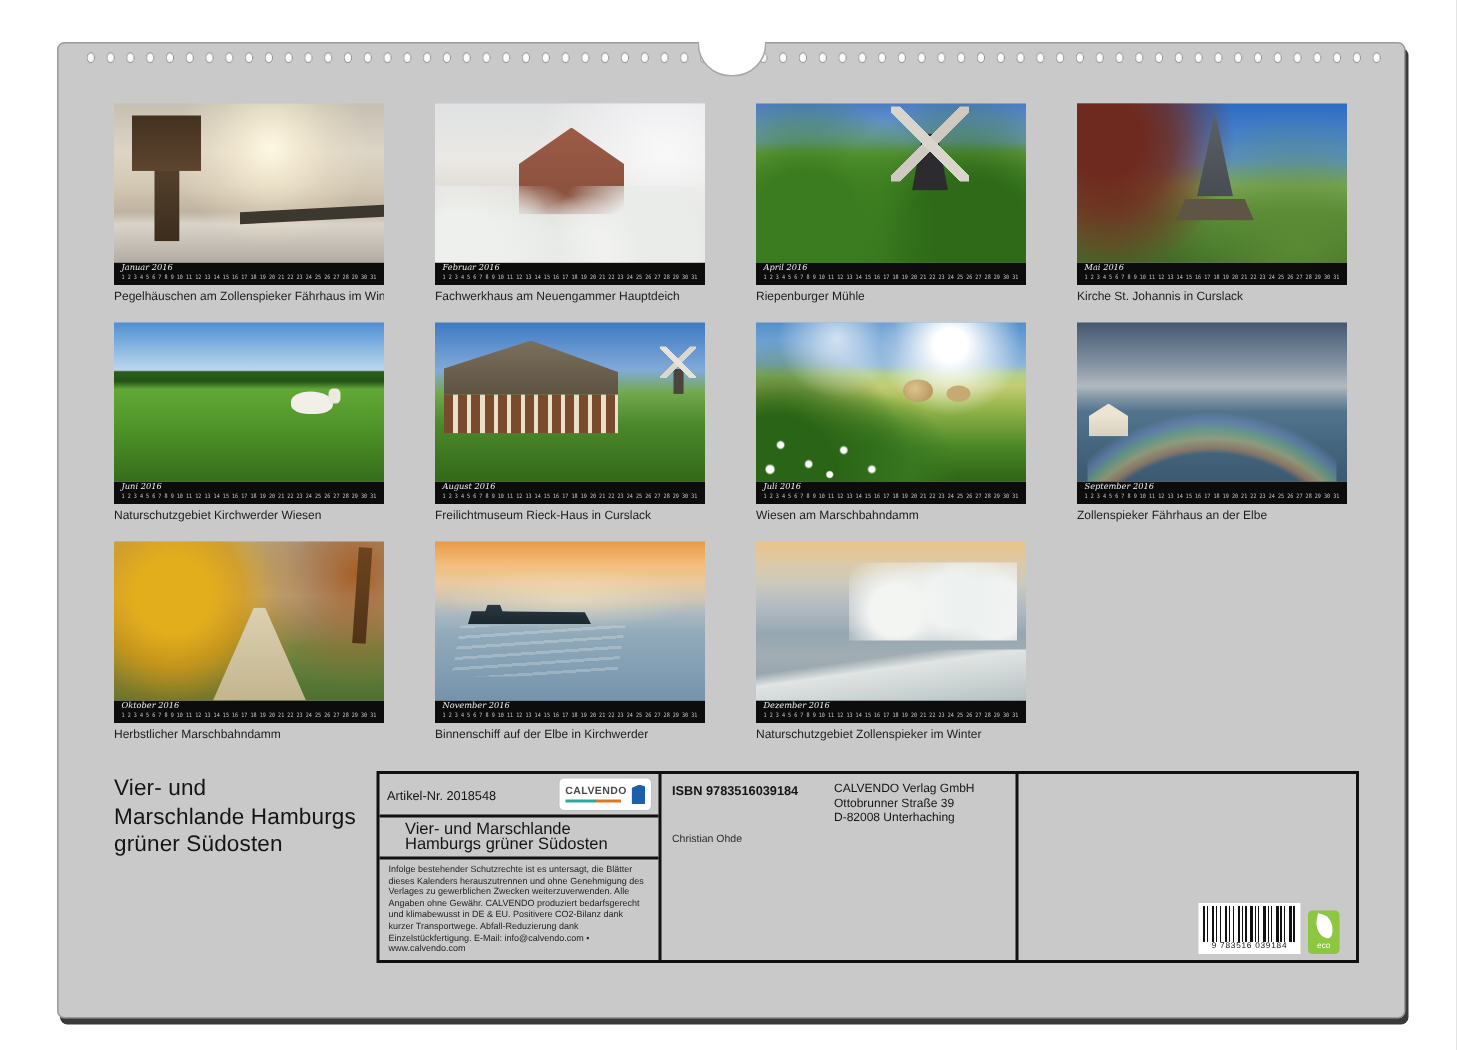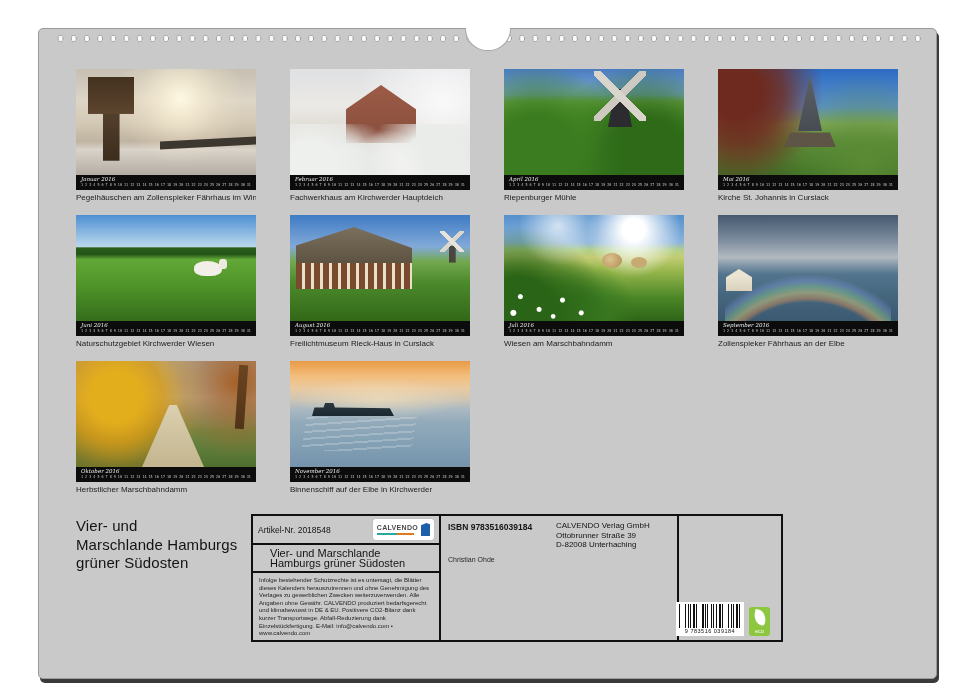--- a/index.html
+++ b/index.html
@@ -168,21 +168,21 @@
     radial-gradient(circle at 88% 60%, #f0f3f1 0%, #f0f3f1 18%, rgba(240,243,241,0) 46%);}
   [data-scene="frost-river"]::after{left:0;bottom:0;width:100%;height:32%;
     background:linear-gradient(172deg, rgba(0,0,0,0) 28%, #e0e4e3 42%, #cfd6d6 66%, #b6c0c2 100%);}
 
   
   .footer-title{
     position:absolute;left:37px;top:488px;
     font-size:15px;line-height:18.5px;color:#141414;letter-spacing:0.1px;
   }
   .info-table{
-    position:absolute;left:212px;top:485px;width:532px;height:128px;
+    position:absolute;left:212px;top:485px;width:655px;height:128px;
     border:2px solid #101010;display:flex;box-sizing:border-box;
   }
   .col-left{width:188px;border-right:2px solid #101010;display:flex;flex-direction:column;box-sizing:border-box;}
   .cell-article{
     height:31px;border-bottom:2px solid #101010;box-sizing:border-box;
     display:flex;justify-content:space-between;align-items:center;padding:3px 5px;
   }
   .article-label{font-size:8.5px;color:#141414;}
   .calvendo-logo{
     height:21px;background:#ffffff;border-radius:3px;padding:2px 4px;box-sizing:border-box;
@@ -232,21 +232,21 @@
       </div>
       <figcaption class="caption">Pegelhäuschen am Zollenspieker Fährhaus im Winter</figcaption>
     </figure>
 
     <figure class="thumb">
       <div class="photo" data-scene="frost-house"></div>
       <div class="strip">
         <div class="strip-month">Februar 2016</div>
         <div class="strip-days">1 2 3 4 5 6 7 8 9 10 11 12 13 14 15 16 17 18 19 20 21 22 23 24 25 26 27 28 29 30 31</div>
       </div>
-      <figcaption class="caption">Fachwerkhaus am Kirchwerder Hauptdeich</figcaption>
+      <figcaption class="caption">Fachwerkhaus am Neuengammer Hauptdeich</figcaption>
     </figure>
 
 
     <figure class="thumb">
       <div class="photo" data-scene="windmill-grass"></div>
       <div class="strip">
         <div class="strip-month">April 2016</div>
         <div class="strip-days">1 2 3 4 5 6 7 8 9 10 11 12 13 14 15 16 17 18 19 20 21 22 23 24 25 26 27 28 29 30 31</div>
       </div>
       <figcaption class="caption">Riepenburger Mühle</figcaption>
@@ -308,20 +308,28 @@
 
     <figure class="thumb">
       <div class="photo" data-scene="ship-sunrise"></div>
       <div class="strip">
         <div class="strip-month">November 2016</div>
         <div class="strip-days">1 2 3 4 5 6 7 8 9 10 11 12 13 14 15 16 17 18 19 20 21 22 23 24 25 26 27 28 29 30 31</div>
       </div>
       <figcaption class="caption">Binnenschiff auf der Elbe in Kirchwerder</figcaption>
     </figure>
 
+    <figure class="thumb">
+      <div class="photo" data-scene="frost-river"></div>
+      <div class="strip">
+        <div class="strip-month">Dezember 2016</div>
+        <div class="strip-days">1 2 3 4 5 6 7 8 9 10 11 12 13 14 15 16 17 18 19 20 21 22 23 24 25 26 27 28 29 30 31</div>
+      </div>
+      <figcaption class="caption">Naturschutzgebiet Zollenspieker im Winter</figcaption>
+    </figure>
 
   </div>
 
   <div class="footer-title">
     <div>Vier- und</div>
     <div>Marschlande Hamburgs</div>
     <div>grüner Südosten</div>
   </div>
 
   <div class="info-table">

